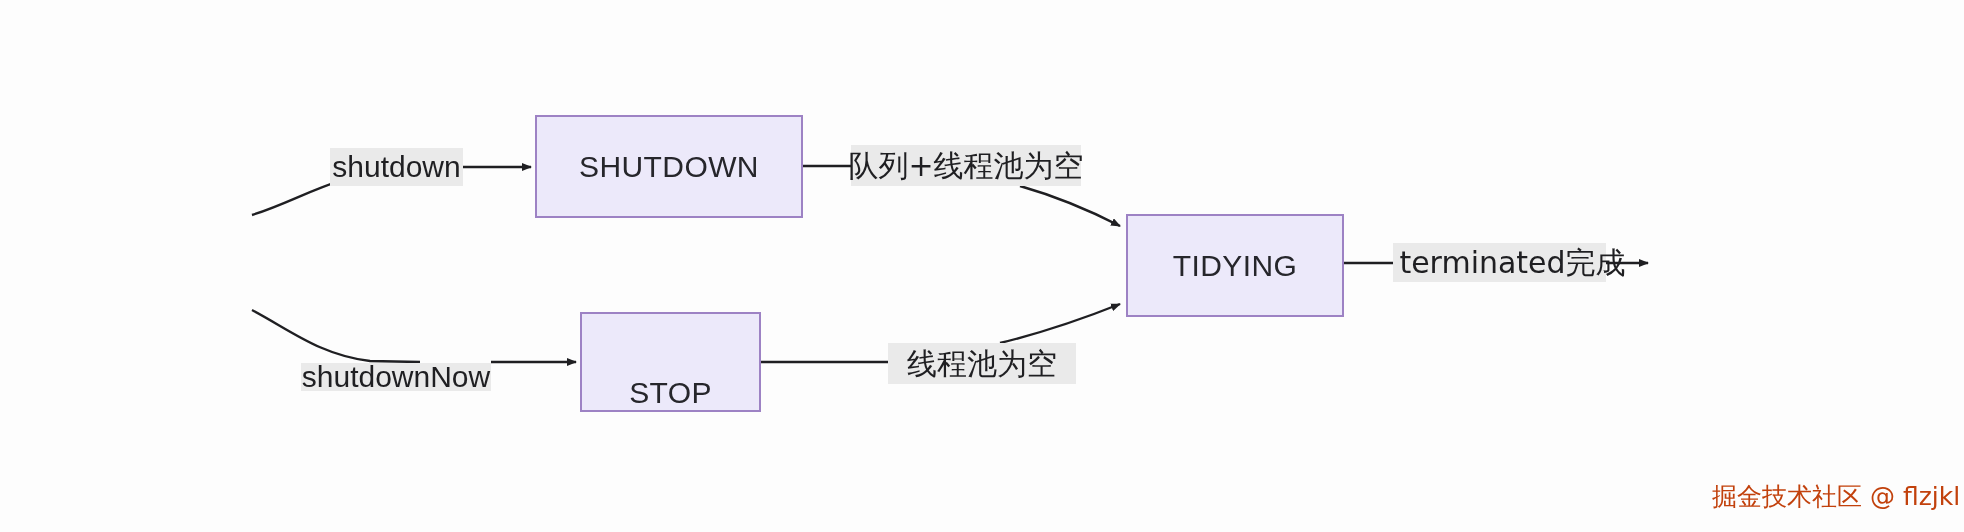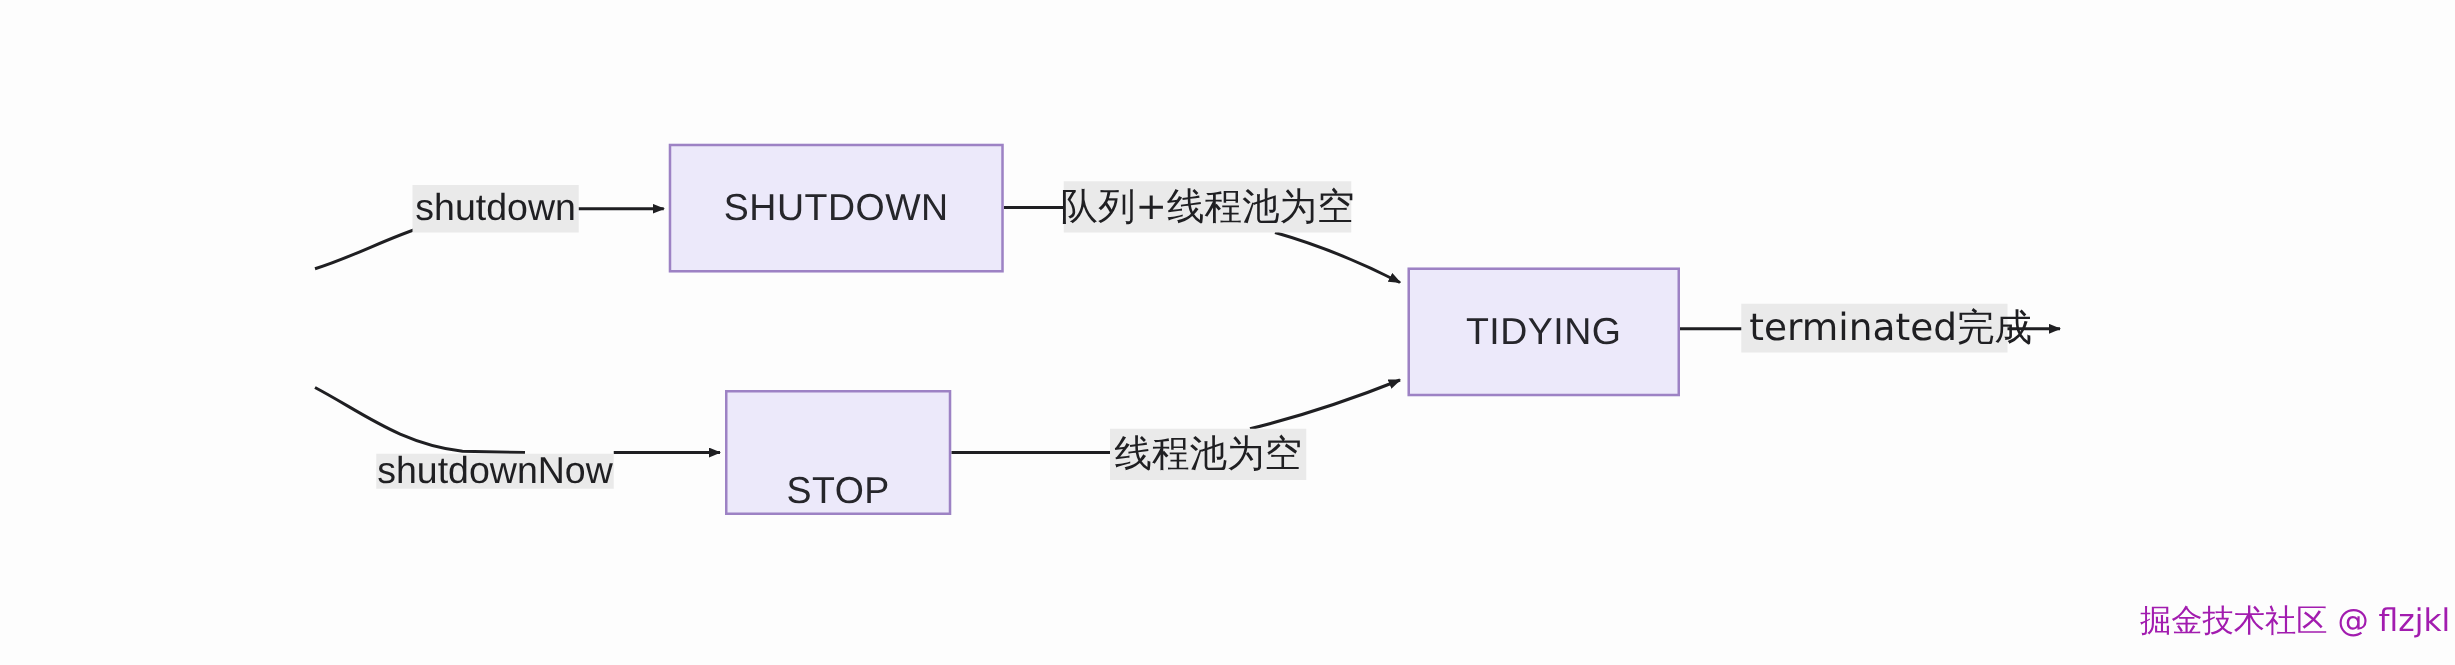--- a/index.html
+++ b/index.html
@@ -51,21 +51,21 @@
     white-space: nowrap;
     padding: 0 2px;
     font-family: "Liberation Sans", "DejaVu Sans", sans-serif;
   }
   .edge-label.cjk {
     font-family: "DejaVu Sans", "Liberation Sans", sans-serif;
     justify-content: center;
   }
   #watermark {
     position: absolute;
-    color: #a21caf;
+    color: #c2410c;
     font-size: 25px;
     white-space: nowrap;
     font-family: "DejaVu Sans", "Liberation Sans", sans-serif;
   }
 </style>
 </head>
 <body>
 
 <div id="canvas">
 
@@ -111,21 +111,21 @@
   </div>
 
   <div class="edge-label" style="left:301px;top:343px;width:190px;height:28px;margin-top:20px;">
     <span>shutdownNow</span>
   </div>
 
   <div class="edge-label cjk" style="left:851px;top:145px;width:230px;height:41px;">
     <span>队列+线程池为空</span>
   </div>
 
-  <div class="edge-label cjk" style="left:888px;top:343px;width:157px;height:41px;">
+  <div class="edge-label cjk" style="left:888px;top:343px;width:188px;height:41px;">
     <span>线程池为空</span>
   </div>
 
   <div class="edge-label cjk" style="left:1393px;top:243px;width:213px;height:39px;padding-left:28px;">
     <span>terminated完成</span>
   </div>
 
   <div id="watermark" style="left:1712px;top:480px;">
     <span>掘金技术社区 @ flzjkl</span>
   </div>

